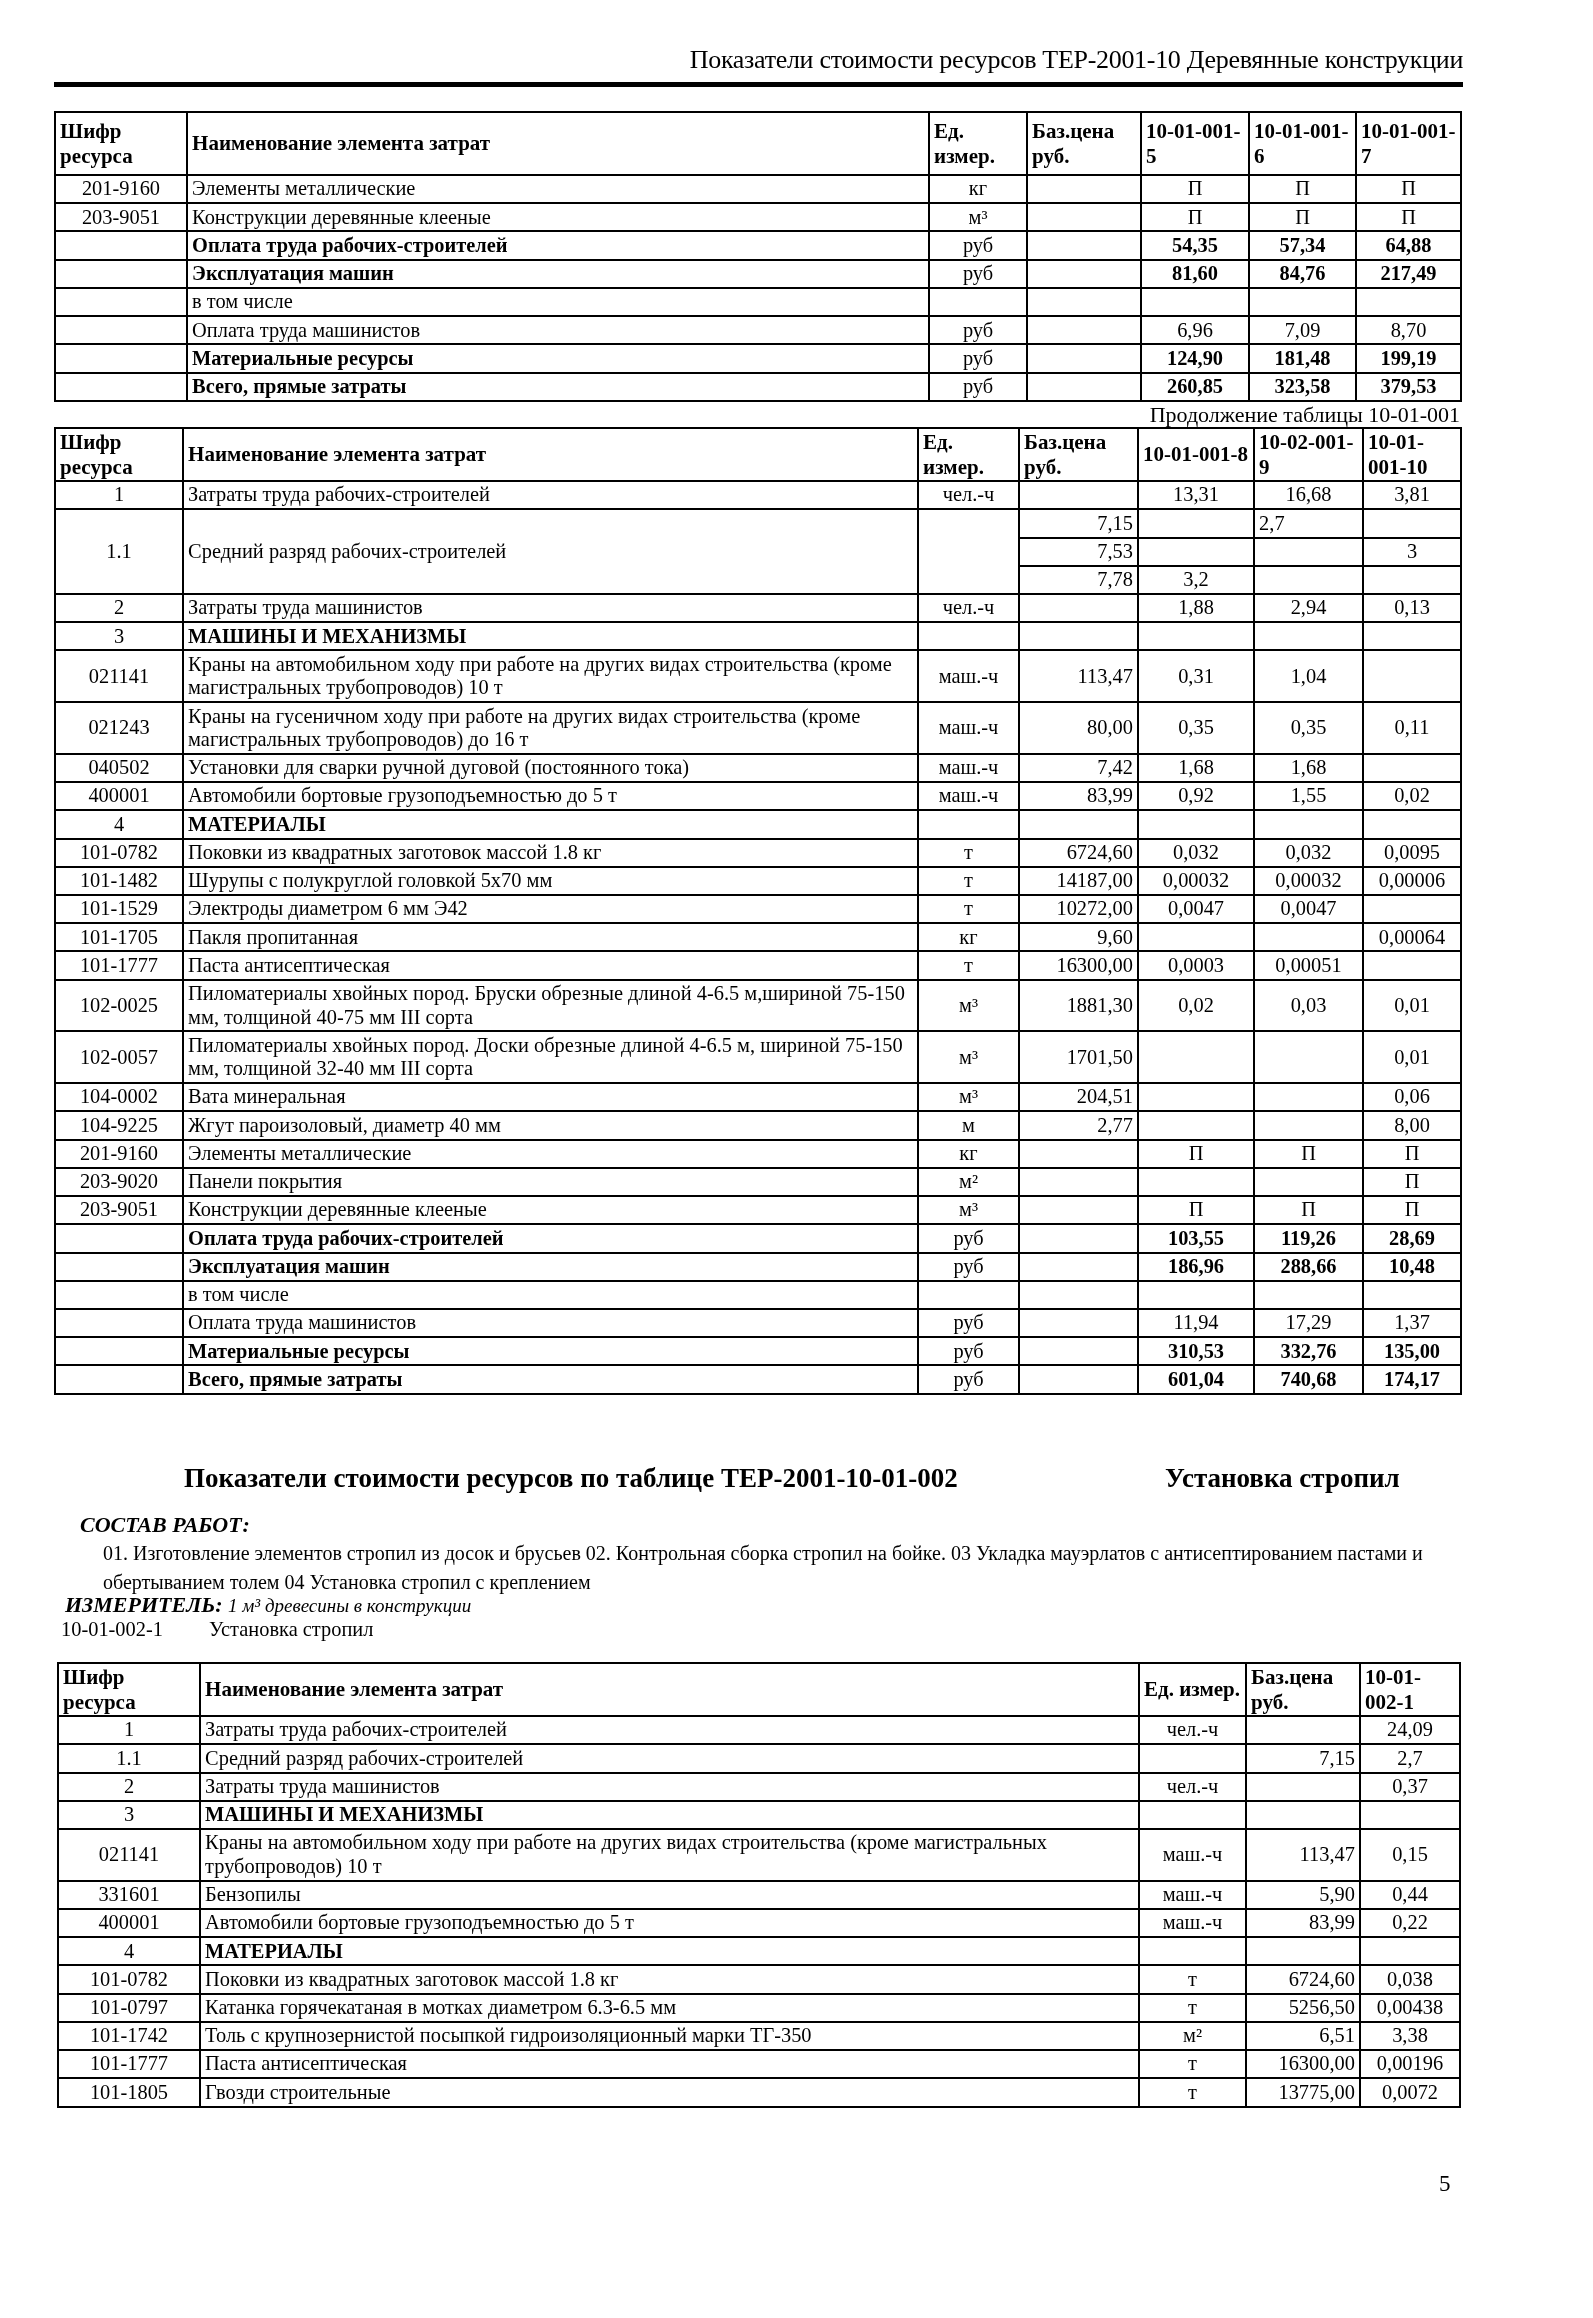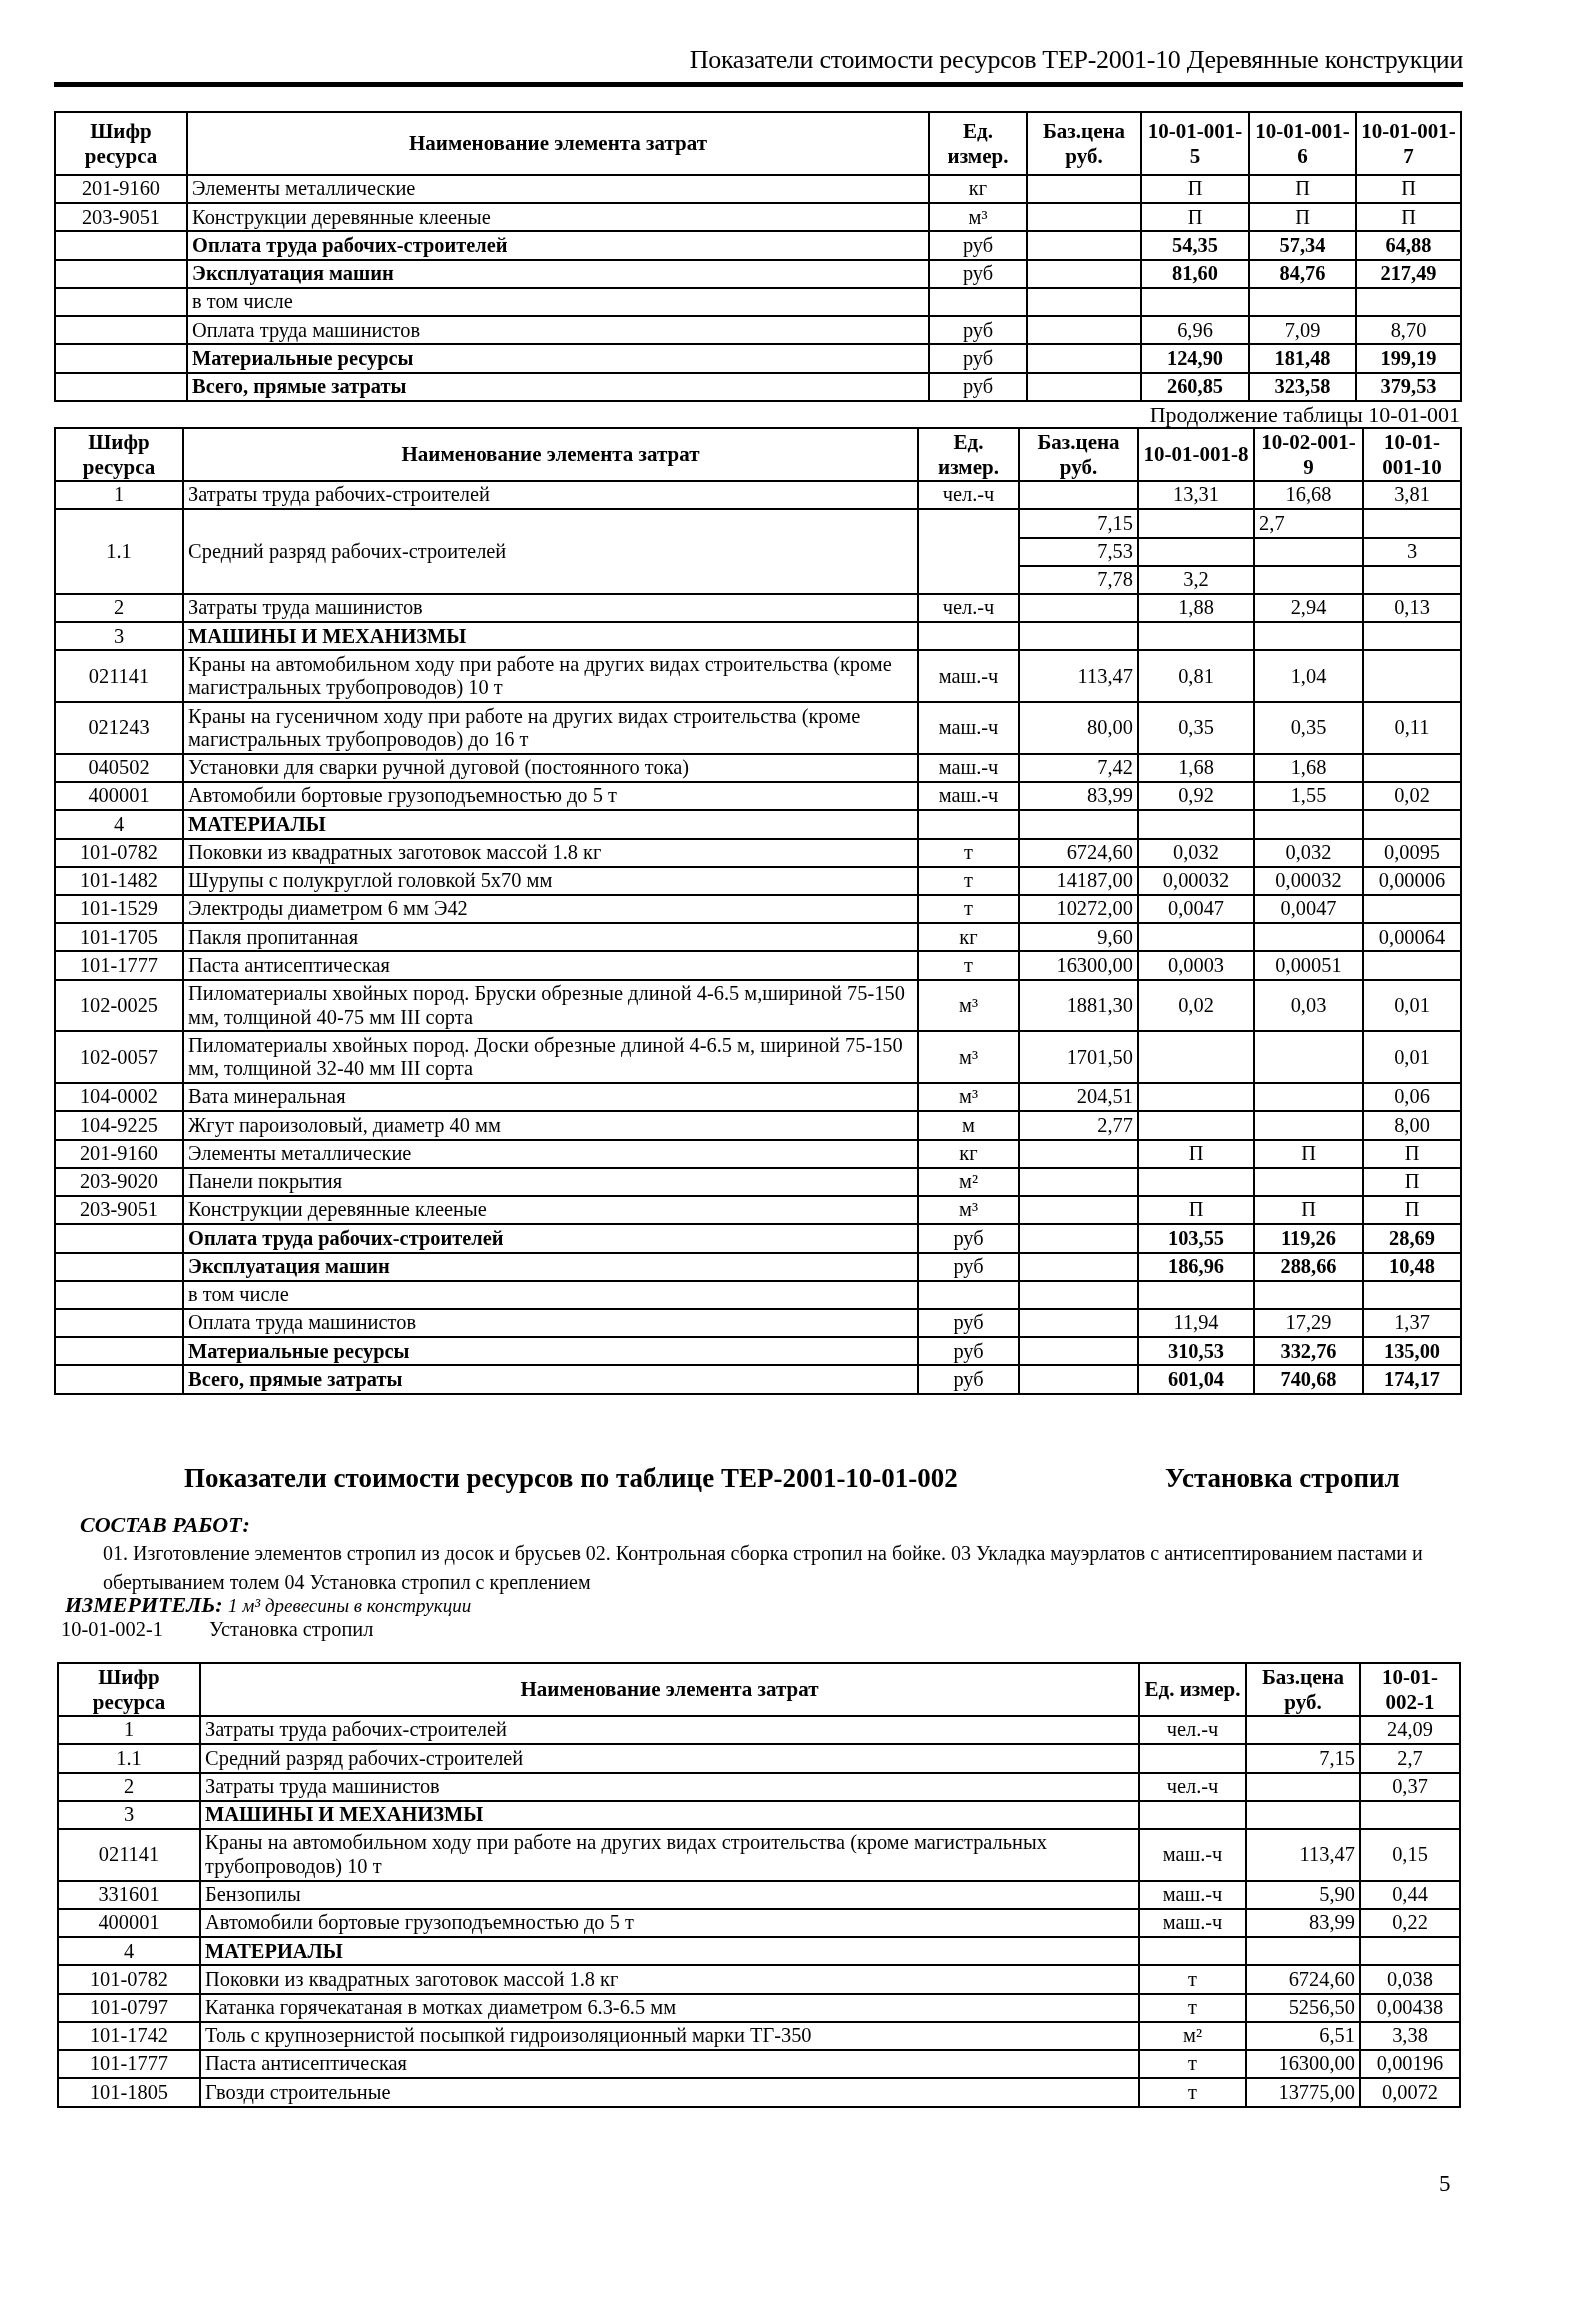--- a/index.html
+++ b/index.html
@@ -12,21 +12,21 @@
     text-align: right; font-size: 26px; letter-spacing: -0.3px;
     padding-bottom: 6.8px; border-bottom: 5.4px solid #000;
   }
   table.rt {
     position: absolute; border-collapse: collapse; table-layout: fixed;
     font-size: 20.4px; line-height: 1.15;
   }
   table.rt td, table.rt th {
     border: 2px solid #000; padding: 1.4px 4.1px; vertical-align: middle;
   }
-  table.rt th { font-weight: bold; text-align: center; font-size: 21px; }
+  table.rt th { font-weight: bold; text-align: left; font-size: 21px; }
   .c { text-align: center; }
   .r { text-align: right; }
   .b { font-weight: bold; margin-left: 18px; }
   .dash { border-right-style: dashed !important; }
   .cont-note {
     position: absolute; top: 402px; right: 133px; font-size: 22px;
   }
   .section-title {
     position: absolute; top: 1463px; left: 184px; font-size: 27px; font-weight: bold; text-align: center;
   }
@@ -226,21 +226,21 @@
         <td class="r"></td>
         <td class="c"></td>
         <td class="c dash"></td>
         <td class="c"></td>
       </tr>
       <tr>
         <td class="c">021141</td>
         <td>Краны на автомобильном ходу при работе на других видах строительства (кроме магистральных трубопроводов) 10 т</td>
         <td class="c">маш.-ч</td>
         <td class="r">113,47</td>
-        <td class="c">0,81</td>
+        <td class="c">0,31</td>
         <td class="c dash">1,04</td>
         <td class="c"></td>
       </tr>
       <tr>
         <td class="c">021243</td>
         <td>Краны на гусеничном ходу при работе на других видах строительства (кроме магистральных трубопроводов) до 16 т</td>
         <td class="c">маш.-ч</td>
         <td class="r">80,00</td>
         <td class="c">0,35</td>
         <td class="c dash">0,35</td>

